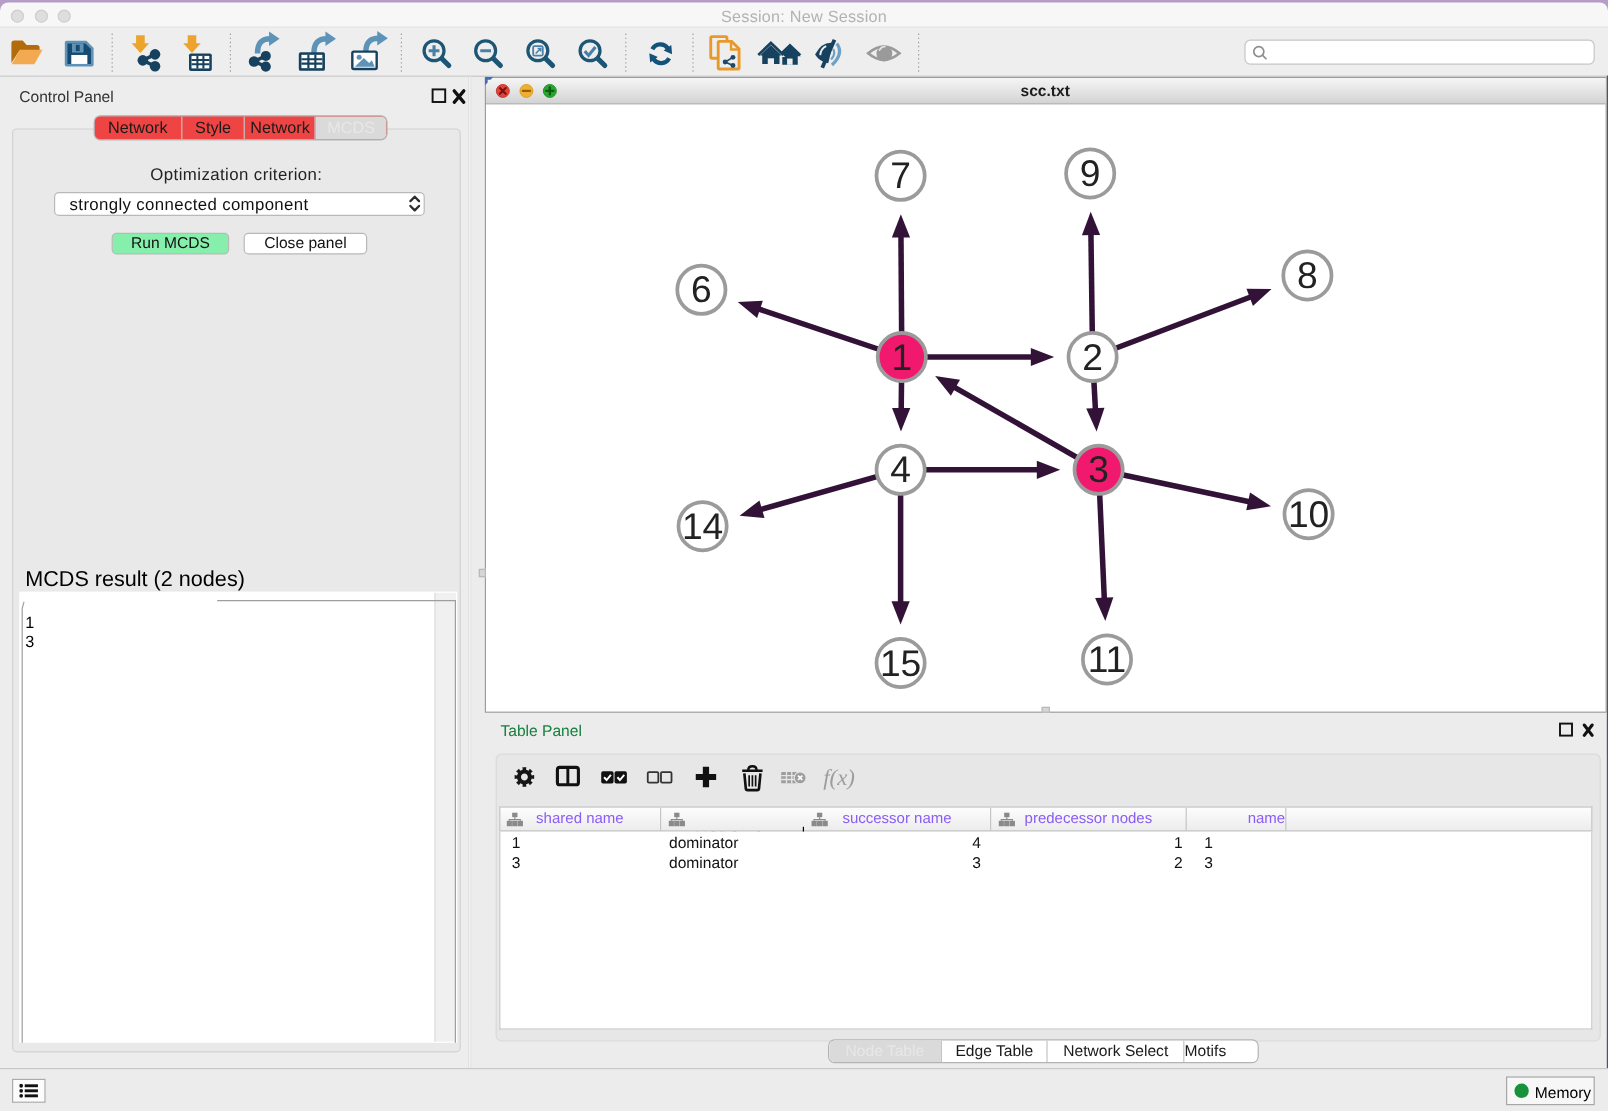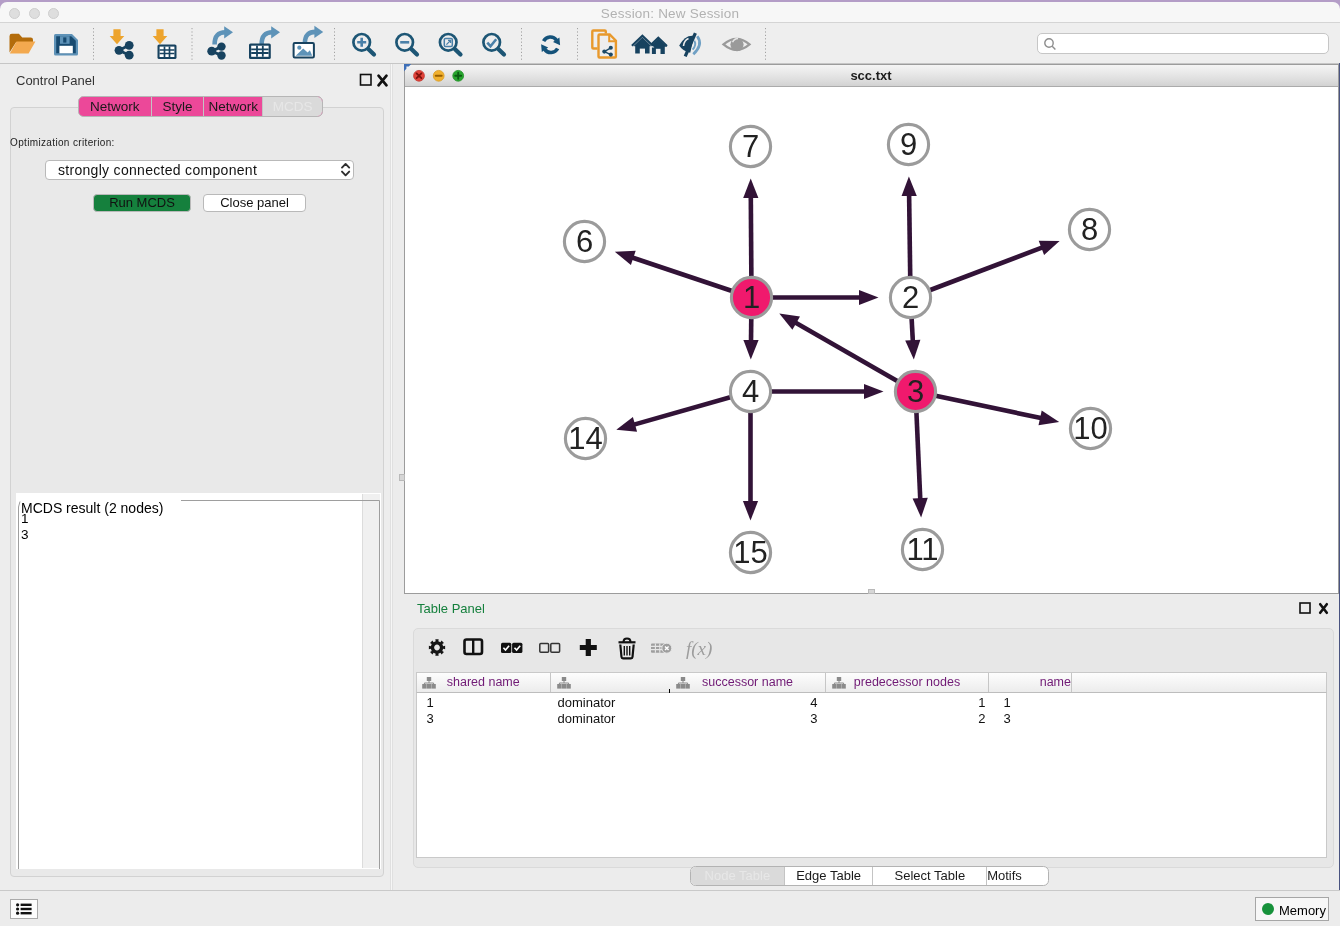--- a/index.html
+++ b/index.html
@@ -157,43 +157,43 @@
 <div class="abs" style="left:390px;top:64px;width:3px;height:826px;background:#f6f6f6;border-left:1px solid #e0e0e0;border-right:1px solid #e0e0e0;"></div>
 <div class="abs" style="left:16px;top:73px;width:200px;height:14px;font-size:13px;color:#333;">Control Panel</div>
 
 <svg class="abs" style="left:359px;top:73px;" width="32" height="15" viewBox="0 0 32 15">
 <rect x="1.5" y="1.5" width="10.5" height="10.5" fill="none" stroke="#111" stroke-width="1.6"></rect>
 <path d="M19.5,2.7 L27.5,12.3 M27.5,2.7 L19.5,12.3" stroke="#111" stroke-width="2.7" stroke-linecap="round"></path>
 </svg>
 
 <div class="abs" style="left:10px;top:107px;width:374px;height:770px;background:#e9e9e9;border:1px solid #d2d2d2;border-radius:4px;"></div>
 
-<div class="abs" style="left:78px;top:96px;width:245px;height:21px;background:#ec4899;border:1px solid #b6b6b6;border-radius:5.5px;overflow:hidden;display:flex;font-size:13.5px;color:#1a1a1a;">
+<div class="abs" style="left:78px;top:96px;width:245px;height:21px;background:#ef4444;border:1px solid #b6b6b6;border-radius:5.5px;overflow:hidden;display:flex;font-size:13.5px;color:#1a1a1a;">
 <div style="width:73px;border-right:1px solid #c4c4c4;text-align:center;line-height:19px;">Network</div>
 <div style="width:53px;border-right:1px solid #c4c4c4;text-align:center;line-height:19px;">Style</div>
 <div style="width:59px;border-right:1px solid #c4c4c4;text-align:center;line-height:19px;">Network</div>
 <div style="width:59px;background:#dadada;color:#e7e7e7;text-align:center;line-height:19px;">MCDS</div>
 </div>
 
-<div class="abs" style="left:10px;top:137px;width:374px;height:14px;font-size:10px;letter-spacing:0.35px;color:#222;text-align:left;">Optimization criterion:</div>
+<div class="abs" style="left:10px;top:137px;width:374px;height:14px;font-size:14px;letter-spacing:0.35px;color:#222;text-align:center;">Optimization criterion:</div>
 <div class="abs" style="left:45px;top:160px;width:309px;height:20px;background:#ffffff;border:1px solid #b9b9b9;border-radius:4px;font-size:14px;letter-spacing:0.3px;color:#111;line-height:18px;padding-left:12px;">strongly connected component</div>
 <svg class="abs" style="left:340px;top:162px;" width="16" height="16" viewBox="0 0 16 16">
 <path d="M2,5.6 L5.6,1.9 L9.2,5.6" fill="none" stroke="#2e2e2e" stroke-width="1.9" stroke-linecap="round" stroke-linejoin="round"></path>
 <path d="M2,9.6 L5.6,13.3 L9.2,9.6" fill="none" stroke="#2e2e2e" stroke-width="1.9" stroke-linecap="round" stroke-linejoin="round"></path>
 </svg>
 
-<div class="abs" style="left:93px;top:194px;width:98px;height:18px;background:#15803d;border:1px solid #b9b9b9;border-radius:4px;font-size:13px;color:#111;text-align:center;line-height:16px;">Run MCDS</div>
+<div class="abs" style="left:93px;top:194px;width:98px;height:18px;background:#86efac;border:1px solid #b9b9b9;border-radius:4px;font-size:13px;color:#111;text-align:center;line-height:16px;">Run MCDS</div>
 <div class="abs" style="left:203px;top:194px;width:103px;height:18px;background:#ffffff;border:1px solid #b9b9b9;border-radius:4px;font-size:13px;color:#111;text-align:center;line-height:16px;">Close panel</div>
 
 <div class="abs" style="left:16px;top:493px;width:365px;height:376px;background:#ffffff;"></div>
 <div class="abs" style="left:362px;top:494px;width:18px;height:374px;background:#f0f0f0;border-left:1px solid #dcdcdc;"></div>
 <svg class="abs" style="left:16px;top:493px;" width="366" height="377" viewBox="0 0 366 377">
 <path d="M2.5,14 L2.5,376 M2.5,14 L4,8.5 M165,7.5 L363.5,7.5 L363.5,376" fill="none" stroke="#9e9e9e" stroke-width="1"></path>
 </svg>
-<div class="abs" style="left:21px;top:500px;font-size:14px;color:#000;background:transparent;">MCDS result (2 nodes)</div>
+<div class="abs" style="left:21px;top:472px;font-size:18px;color:#000;background:transparent;">MCDS result (2 nodes)</div>
 <div class="abs" style="left:21px;top:511px;font-size:13.5px;color:#000;line-height:15.6px;">1<br>3</div>
 
 <div class="abs" style="left:403.5px;top:64px;width:935px;height:529.5px;border:1px solid #9c9c9c;background:#ffffff;"></div>
 <div class="abs" style="left:404.5px;top:65px;width:933px;height:21.5px;background:linear-gradient(#f5f5f5,#dedede 70%,#d2d2d2);border-bottom:1px solid #ababab;"></div>
 <div class="abs" style="left:404.5px;top:68px;width:933px;height:15px;font-size:13px;font-weight:bold;color:#1c1c1c;text-align:center;">scc.txt</div>
 <svg class="abs" style="left:403.5px;top:64px;" width="8" height="8" viewBox="0 0 8 8">
     <path d="M0,0 L7.2,0 L4.8,2.4 L2.4,2.4 L2.4,4.8 L0,7.2 Z" fill="#3e6fb8"></path>
   </svg>
 
 <svg class="abs" style="left:412px;top:69px;" width="54" height="14" viewBox="0 0 54 14">
@@ -309,21 +309,21 @@
 <rect x="231" y="9.4" width="13.5" height="9.4" rx="1" fill="#9e9e9e"></rect>
 <path d="M231,12.4 h13.5 M231,15.6 h13.5 M235.4,9.4 v9.4 M239.8,9.4 v9.4" stroke="#e7e7e7" stroke-width="1.1"></path>
 <circle cx="246.8" cy="14.2" r="5" fill="#9e9e9e" stroke="#e7e7e7" stroke-width="1"></circle>
 <path d="M245,12.4 l3.6,3.6 M248.6,12.4 l-3.6,3.6" stroke="#fff" stroke-width="1.4"></path>
 </g>
 
 <text x="266" y="20.5" font-family="Liberation Serif,serif" font-style="italic" font-size="19" fill="#9d9d9d">f(x)</text>
 </svg>
 
 <div class="abs" style="left:415.5px;top:672px;width:911px;height:21px;background:linear-gradient(#fdfdfd,#ececec);border:1px solid #c9c9c9;border-bottom:1px solid #bdbdbd;"></div>
-<div class="abs" style="left:416.5px;top:673px;width:910px;height:19px;font-size:12.5px;color:#701a75;">
+<div class="abs" style="left:416.5px;top:673px;width:910px;height:19px;font-size:12.5px;color:#8b5cf6;">
 <div class="abs" style="left:0;top:0;width:134.5px;height:19px;border-right:1px solid #c6c6c6;text-align:center;line-height:19px;">shared name</div>
 <div class="abs" style="left:134.5px;top:16px;width:119px;height:19px;border-right:1px solid #000000;text-align:center;line-height:19px;">MCDS role</div>
 <div class="abs" style="left:253.5px;top:0;width:156px;height:19px;border-right:1px solid #c6c6c6;text-align:center;line-height:19px;">successor name</div>
 <div class="abs" style="left:409.5px;top:0;width:163px;height:19px;border-right:1px solid #c6c6c6;text-align:center;line-height:19px;">predecessor nodes</div>
 <div class="abs" style="left:572.5px;top:0;width:83px;height:19px;border-right:1px solid #c6c6c6;text-align:right;line-height:19px;">name</div>
 </div>
 
 <svg class="abs" style="left:421.5px;top:677px;" width="14" height="12" viewBox="0 0 14 12">
 <g fill="#8a8a8a">
       <rect x="4.8" y="0" width="4.4" height="4"></rect>
@@ -373,21 +373,21 @@
 <div class="abs" style="left:10px;top:1px;">3</div>
 <div class="abs" style="left:141px;top:1px;">dominator</div>
 <div class="abs" style="left:253px;top:1px;width:148px;text-align:right;">3</div>
 <div class="abs" style="left:409px;top:1px;width:160px;text-align:right;">2</div>
 <div class="abs" style="left:587px;top:1px;">3</div>
 </div>
 
 <div class="abs" style="left:690px;top:866px;width:359px;height:20px;background:#ffffff;border:1px solid #b3b3b3;border-radius:5.5px;overflow:hidden;display:flex;font-size:13px;color:#1a1a1a;">
 <div style="width:93px;background:#dadada;color:#e7e7e7;text-align:center;line-height:18px;">Node Table</div>
 <div style="width:90px;border-right:1px solid #c4c4c4;border-left:1px solid #c4c4c4;text-align:center;line-height:18px;">Edge Table</div>
-<div style="width:114px;border-right:1px solid #c4c4c4;text-align:center;line-height:18px;">Select Table</div>
+<div style="width:114px;border-right:1px solid #c4c4c4;text-align:center;line-height:18px;">Network Select</div>
 <div style="width:61px;text-align:left;line-height:18px;">Motifs</div>
 </div>
 
 <div class="abs" style="left:0;top:890px;width:1340px;height:36px;background:#ececec;border-top:1px solid #c9c9c9;"></div>
 <div class="abs" style="left:10px;top:899px;width:28px;height:20px;background:#fcfcfc;border:1px solid #aaaaaa;"></div>
 <svg class="abs" style="left:16px;top:903px;" width="16" height="12" viewBox="0 0 16 12">
 <g fill="#111">
       <circle cx="1.6" cy="1.8" r="1.6"></circle>
       <circle cx="1.6" cy="6" r="1.6"></circle>
       <circle cx="1.6" cy="10.2" r="1.6"></circle>

